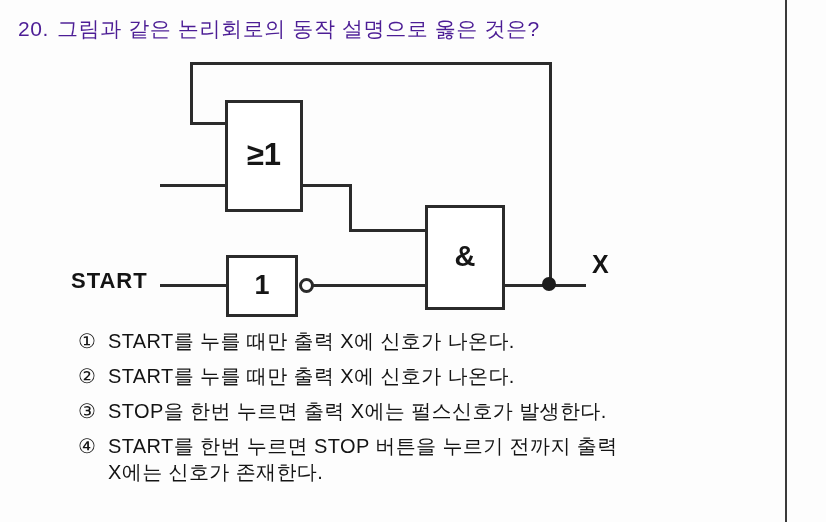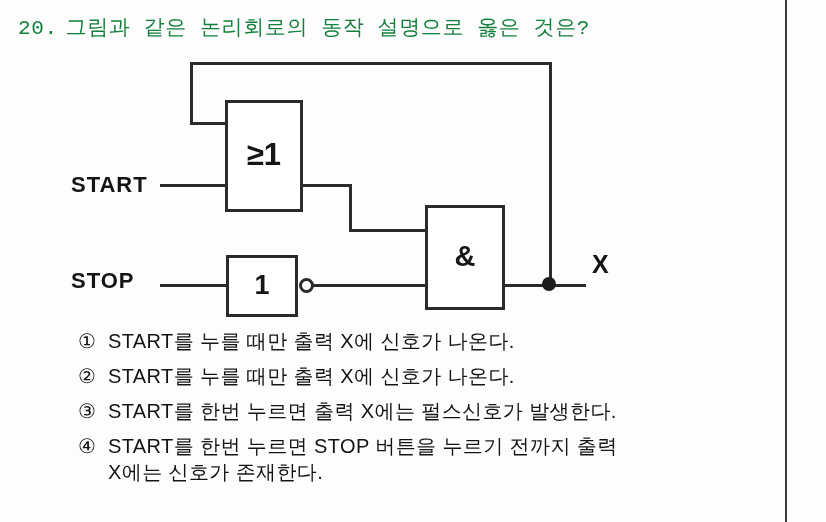--- a/index.html
+++ b/index.html
@@ -32,23 +32,22 @@
 
   
   .question-stem {
     position: absolute;
     left: 18px;
     top: 14px;
     width: 750px;
     font-size: 21px;
     line-height: 30px;
     letter-spacing: 0.6px;
-    color: #15803d;
+    color: #4c1d95;
     white-space: nowrap;
-    font-family: Liberation Mono, monospace;
   }
   .q-num {
     display: inline-block;
     margin-right: 8px;
   }
 
   
   .diagram {
     position: absolute;
     left: 0;
@@ -185,40 +184,39 @@
 
     <div class="wire h" style="left:313px; top:234px; width:115px;"></div>
 
     <div class="gate and-gate">
       <span class="gate-label">&amp;</span>
     </div>
 
     <div class="wire h" style="left:502px; top:234px; width:84px;"></div>
     <div class="junction"></div>
 
-    <div class="io-label start">START</div>
-    <div class="io-label stop">STOP</div>
+    <div class="io-label stop">START</div>
     <div class="io-label out-x">X</div>
   </div>
 
   <div class="options">
 
     <div class="option">
       <span class="option-marker">①</span>
       <span class="option-text">START를 누를 때만 출력 X에 신호가 나온다.</span>
     </div>
 
     <div class="option">
       <span class="option-marker">②</span>
       <span class="option-text">START를 누를 때만 출력 X에 신호가 나온다.</span>
     </div>
 
     <div class="option">
       <span class="option-marker">③</span>
-      <span class="option-text">START를 한번 누르면 출력 X에는 펄스신호가 발생한다.</span>
+      <span class="option-text">STOP을 한번 누르면 출력 X에는 펄스신호가 발생한다.</span>
     </div>
 
     <div class="option">
       <span class="option-marker">④</span>
       <span class="option-text">START를 한번 누르면 STOP 버튼을 누르기 전까지 출력
 X에는 신호가 존재한다.</span>
     </div>
 
   </div>
 

